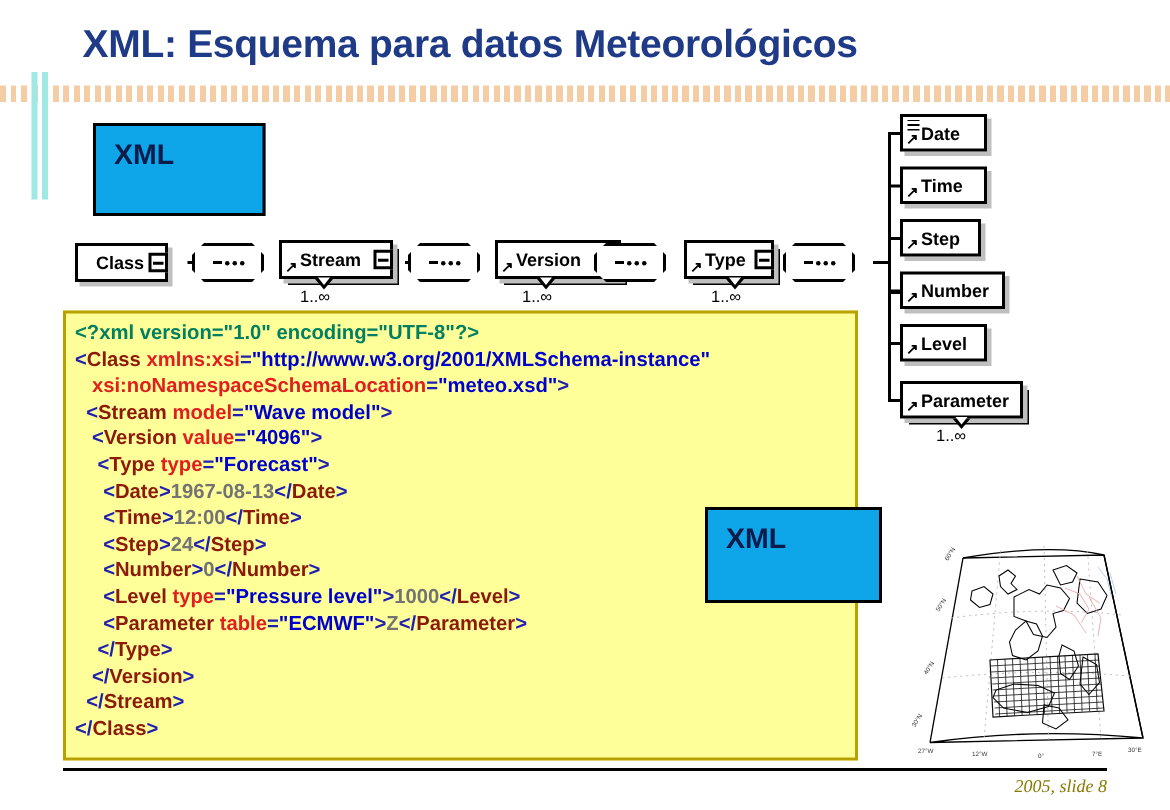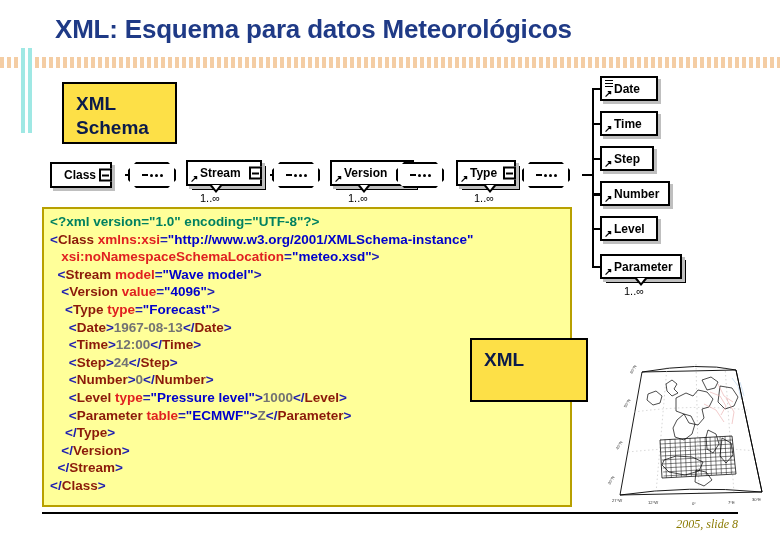--- a/index.html
+++ b/index.html
@@ -78,21 +78,21 @@
 
   .mult{
     position:absolute;font-size:11px;color:#000;white-space:nowrap;
     font-family:"Liberation Sans",sans-serif;
   }
   .mult-caret{position:absolute;width:0;height:0;border-left:6px solid transparent;border-right:6px solid transparent;border-top:7px solid #000;}
   .mult-caret:after{content:"";position:absolute;left:-4px;top:-8px;border-left:4px solid transparent;border-right:4px solid transparent;border-top:5px solid #fff;}
 
   
   .callout{
-    position:absolute;background:#fde047;border:2px solid #000;
+    position:absolute;background:#0ea5e9;border:2px solid #000;
     box-sizing:border-box;color:#0b1b4a;font-weight:bold;font-size:19px;
     padding:8px 12px;line-height:1.25;
   }
 
   
   #code-block{
     position:absolute;left:42px;top:207px;width:530px;height:300px;
     background:#ffff99;border:2px solid #b8a000;box-sizing:border-box;
     padding:4px 6px;font-family:"Liberation Sans",sans-serif;
     font-size:13.5px;font-weight:bold;line-height:17.6px;color:#000;
@@ -125,21 +125,20 @@
 
 <div class="root">
 
   <div id="slide-title">XML: Esquema para datos Meteorológicos</div>
   <div id="deco-stripe"></div>
   <div id="deco-bar-left"></div>
   <div id="deco-bar-left2"></div>
 
   <div class="callout" id="callout-schema" style="left:62px;top:82px;width:115px;height:62px;">
     <div>XML</div>
-    <div>Schema</div>
   </div>
 
   <div class="node" id="node-class" style="left:50px;top:162px;width:62px;height:26px;">
     <span class="lbl">Class</span>
     <span class="collapse"></span>
   </div>
   <div class="wire" style="left:125px;top:174px;width:16px;"></div>
 
   <div class="seq-wrap" style="left:128px;top:162px;">
     <div class="seq"></div>

